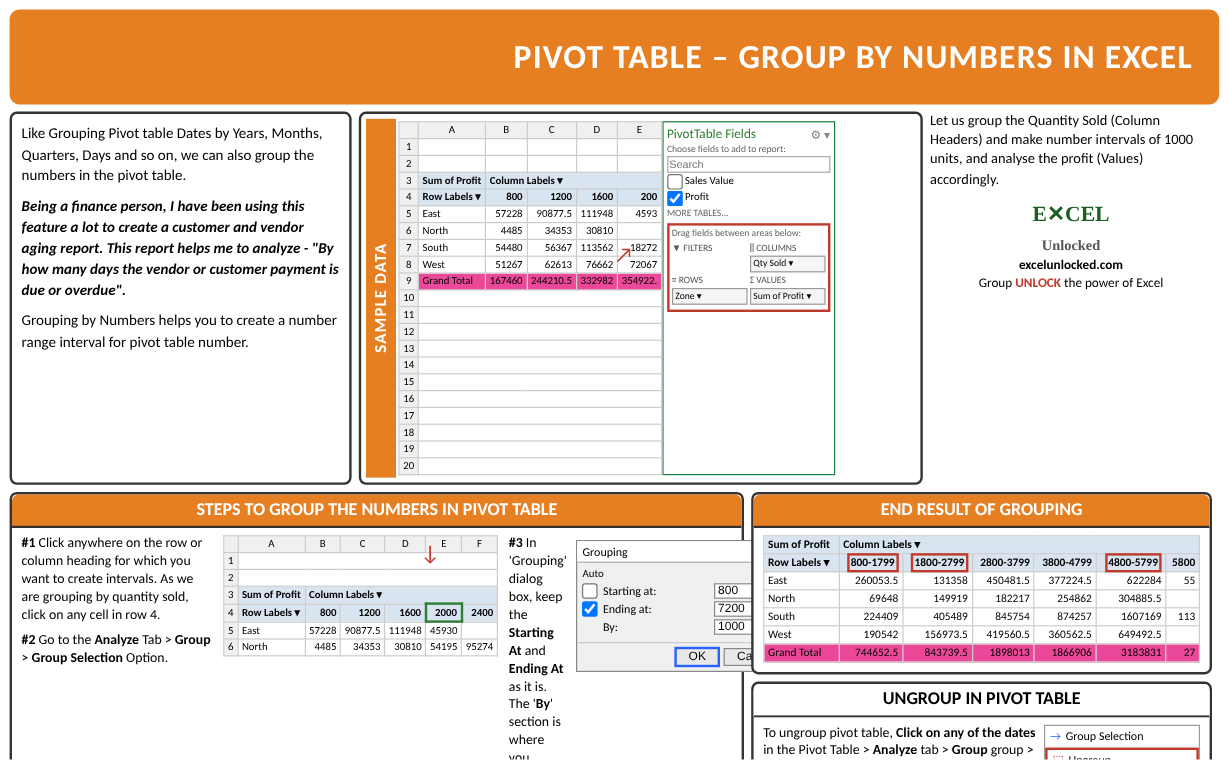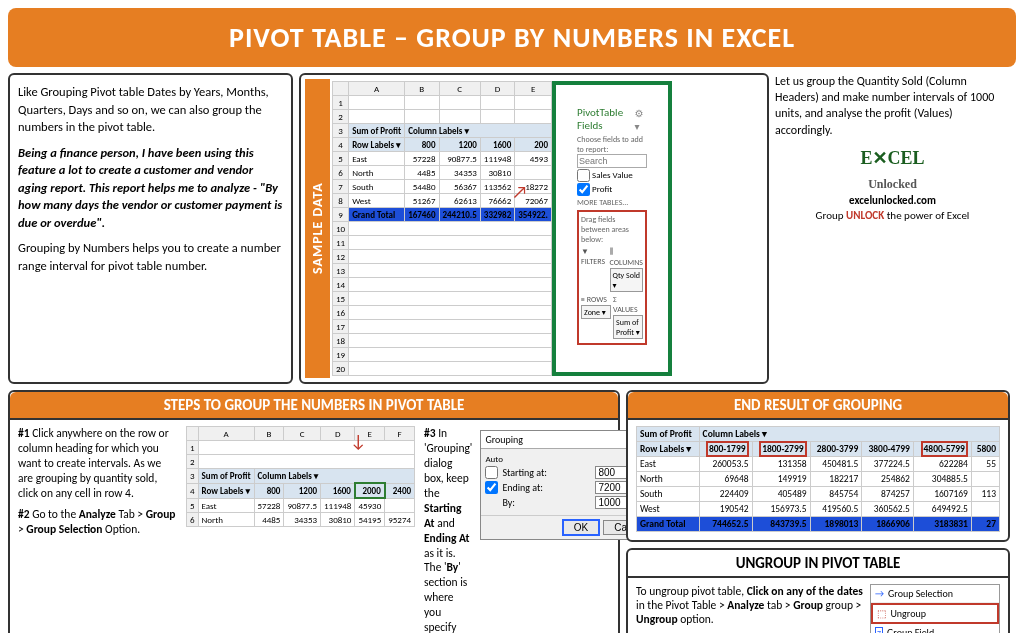--- a/index.html
+++ b/index.html
@@ -1,17 +1,17 @@
 <!DOCTYPE html>
 <html><head>
 <meta charset="utf-8">
 <style>
 *{box-sizing:border-box;margin:0;padding:0}
 body{font-family:Calibri,Arial,sans-serif;background:#fff;width:1024px;height:633px;padding:8px;font-size:12px}
-.title-bar{background:#e67e22;border-radius:8px;padding:12px;text-align:center;margin-bottom:6px}
+.title-bar{background:#e67e22;border-radius:8px;padding:22px;text-align:right;margin-bottom:6px}
 .title-bar h1{color:#fff;font-size:28px;font-weight:700;letter-spacing:1px}
 .row{display:flex;gap:6px;margin-bottom:6px}
 .box{border:2px solid #333;border-radius:6px;padding:8px;background:#fff}
 .intro{width:285px;font-size:12.5px;line-height:1.4}
 .intro p{margin-bottom:8px}
 .sample{width:470px;padding:4px;position:relative;display:flex}
 .sample-label{background:#e67e22;color:#fff;font-weight:700;writing-mode:vertical-rl;transform:rotate(180deg);text-align:center;padding:4px;font-size:14px;letter-spacing:1px}
 .sample-body{flex:1;display:flex;padding:2px}
 .right-col{width:235px;font-size:12px;line-height:1.35}
 .right-col p{margin-bottom:8px}
@@ -19,22 +19,22 @@
 .logo-txt{font-family:Georgia,serif;font-size:18px;color:#1b5e20;font-weight:700}
 .logo-txt .x{color:#1b5e20}
 .site{font-size:11px;font-weight:700}
 .tagline{font-size:11px}
 .unlock{color:#c0392b;font-weight:700}
 table.mini{border-collapse:collapse;font-size:9px;font-family:Calibri}
 table.mini td,table.mini th{border:1px solid #ccc;padding:1px 3px;text-align:right;background:#fff}
 table.mini th{background:#f0f0f0;text-align:center;font-weight:400}
 table.mini .rh{text-align:left}
 table.mini .hdr{background:#d8e4f0;font-weight:700}
-table.mini .gt{background:#1d4ed8;font-weight:700}
-.fields{border:4px solid #15803d;font-size:9px;width:120px;padding:21px}
+table.mini .gt{background:#ec4899;font-weight:400}
+.fields{border:1px solid #15803d;font-size:9px;width:144px;padding:3px}
 .fields-h{color:#2e7d32;font-size:11px;margin-bottom:2px}
 .fields input[type=text]{width:100%;font-size:9px;border:1px solid #aaa;padding:1px}
 .chk{display:flex;align-items:flex-start;gap:2px;margin:1px 0}
 .areas{border:2px solid #c0392b;margin-top:3px;padding:2px}
 .areas-row{display:flex;gap:2px;margin:2px 0}
 .area{flex:1;font-size:8px}
 .area-h{font-weight:400;color:#555}
 .area-v{border:1px solid #999;padding:1px 2px;background:#f5f5f5;margin-top:1px}
 .sec-hdr{background:#e67e22;color:#fff;font-weight:700;text-align:center;padding:4px;font-size:15px;border-radius:6px 6px 0 0;margin:-8px -8px 6px -8px;border-bottom:2px solid #333}
 .steps{width:612px}

